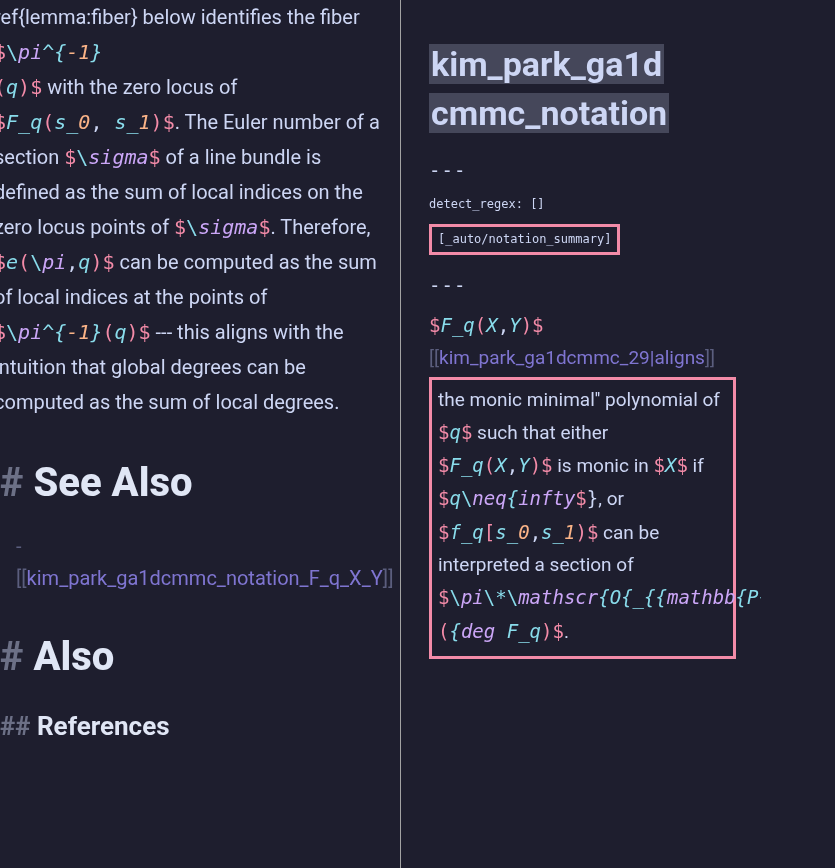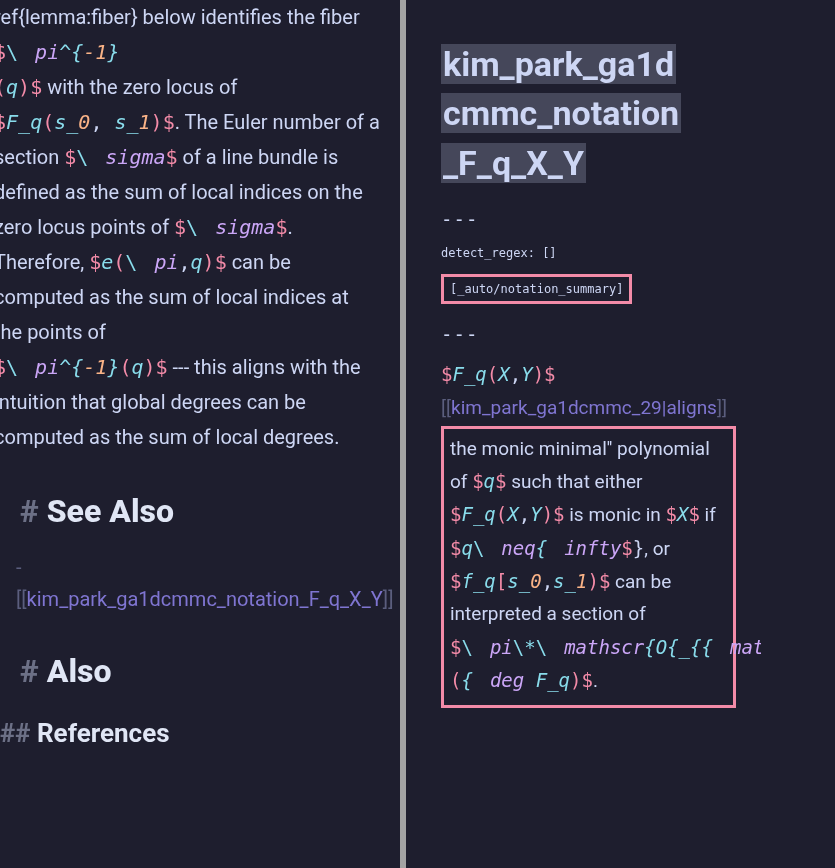--- a/index.html
+++ b/index.html
@@ -19,23 +19,23 @@
   .left-pane {
     width: 400px;
     padding: 0 20px 0 0;
     background: #1e1e2e;
     font-size: 20px;
     line-height: 1.75;
     overflow: hidden;
   }
   .right-pane {
     width: 361px;
-    padding: 40px 25px 20px 35px;
+    padding: 40px 25px 20px 28px;
     background: #1e1e2e;
-    border-left: 6px solid #a3a3a3;
+    border-left: 1px solid #a3a3a3;
     font-size: 19px;
     line-height: 1.7;
     overflow: hidden;
   }
   .right-pane h1 {
     font-size: 34px;
     font-weight: 700;
     color: #cdd6f4;
     line-height: 1.45;
     margin-bottom: 15px;
@@ -61,35 +61,34 @@
     display: inline-block;
     margin-top: 4px;
     text-align: center;
   }
   .redbox-big {
     border: 3px solid #f38ba8;
     padding: 4px 6px 8px 6px;
     margin-top: 2px;
   }
   .left-pane h1 {
-    font-size: 32px;
+    font-size: 40px;
     font-weight: 800;
     color: #e0e6f5;
     margin: 28px 0 12px 0;
-    padding-left: 20px;
   }
   .left-pane h2 {
     font-size: 26px;
     font-weight: 700;
     color: #e0e6f5;
     margin: 8px 0;
   }
   .hash { color: #6c7086; font-weight: 800; }
   .dollar { color: #f38ba8; }
-  .kw { color: #cba6f7; font-style: italic; font-family: monospace; margin-left: 17px;}
+  .kw { color: #cba6f7; font-style: italic; font-family: monospace;}
   .slash { color: #89dceb; }
   .id { color: #89dceb; font-style: italic; }
   .num { color: #fab387; font-style: italic; }
   .underscore { color: #89dceb; }
   .paren { color: #f38ba8; }
   .link { color: #7f75d1; }
   .linkbr { color: #5b5e7e; }
   .plain { color: #cdd6f4; }
   .mono { font-family: "Consolas", monospace; }
   .body-text { color: #cdd6f4; }
@@ -111,21 +110,20 @@
     </div>
 
     <h1><span class="hash">#</span><span> Also</span></h1>
     <h2><span class="hash">##</span><span> References</span></h2>
   </div>
 
   <div class="right-pane">
     <h1>
       <span class="sel">kim_park_ga1d</span><br>
       <span class="sel">cmmc_notation</span><br>
-      <span class="sel">_F_q_X_Y</span>
     </h1>
 
     <div class="divider mono">---</div>
     <div class="meta-line">detect_regex: []</div>
     <div><span class="redbox meta-line">[_auto/notation_summary]</span></div>
     <div class="divider mono">---</div>
 
     <div class="body-text">
       <span class="mono"><span class="dollar">$</span><span class="id">F</span><span class="underscore">_</span><span class="id">q</span><span class="paren">(</span><span class="id">X</span><span class="plain">,</span><span class="id">Y</span><span class="paren">)</span><span class="dollar">$</span></span><br>
       <span class="linkbr">[[</span><span class="link">kim_park_ga1dcmmc_29|aligns</span><span class="linkbr">]]</span>

